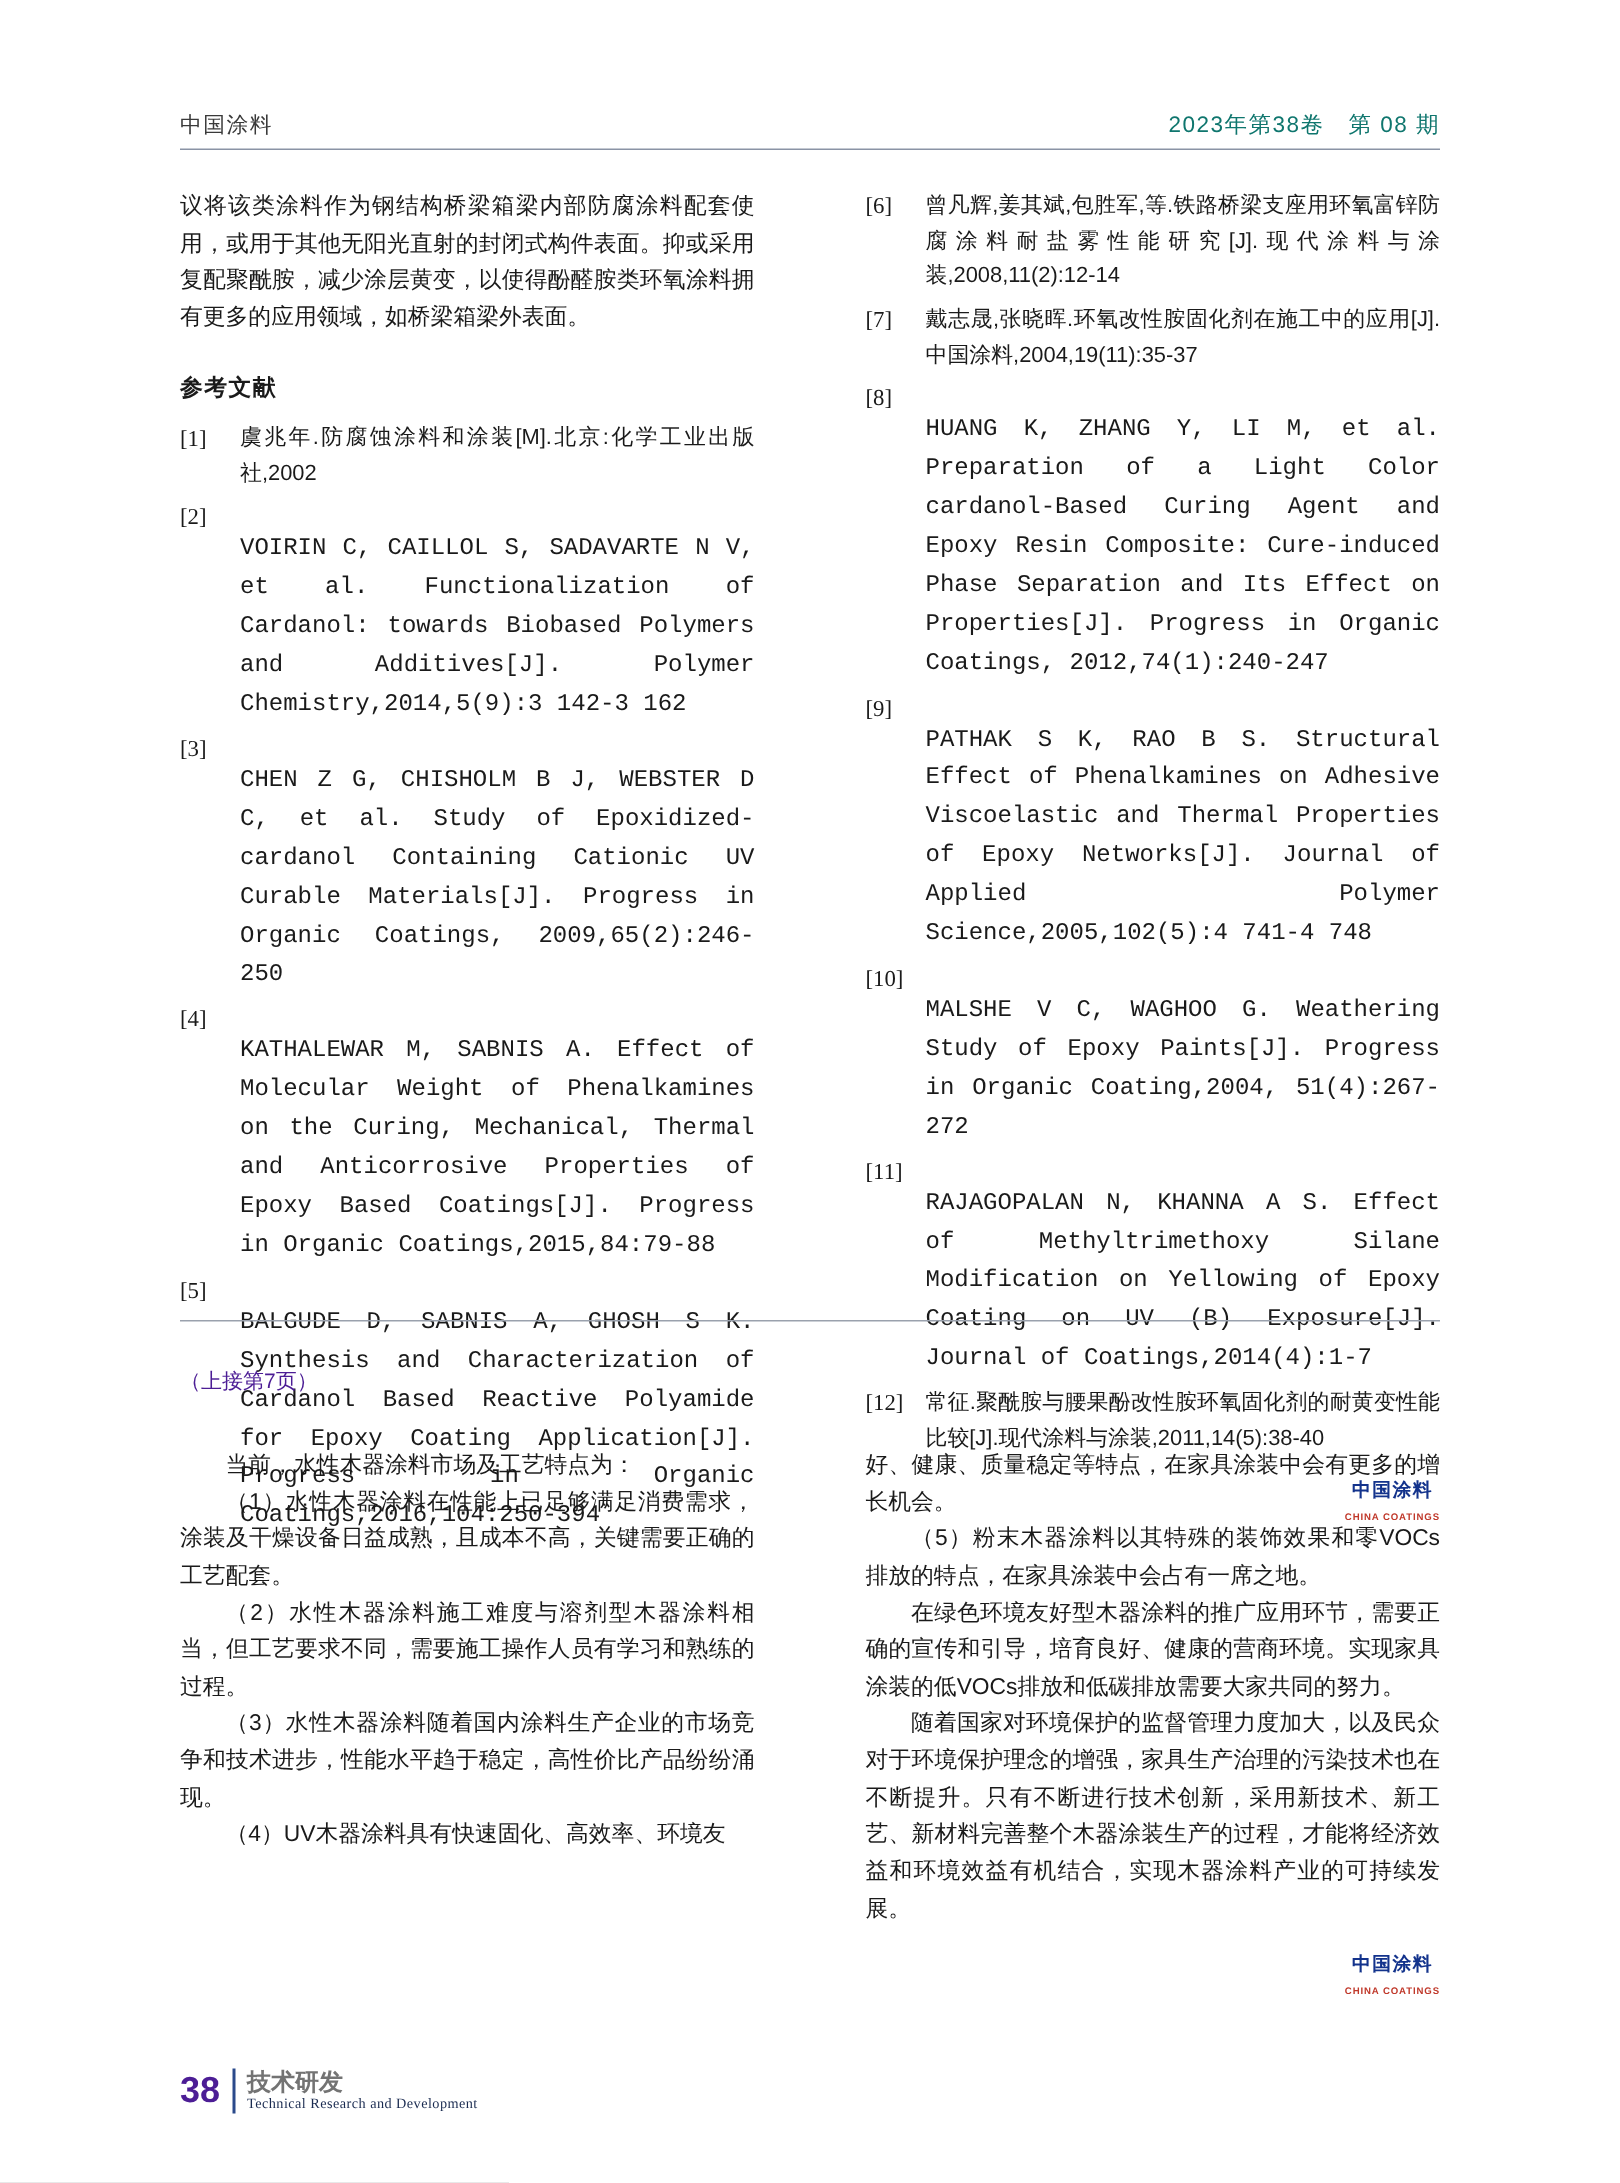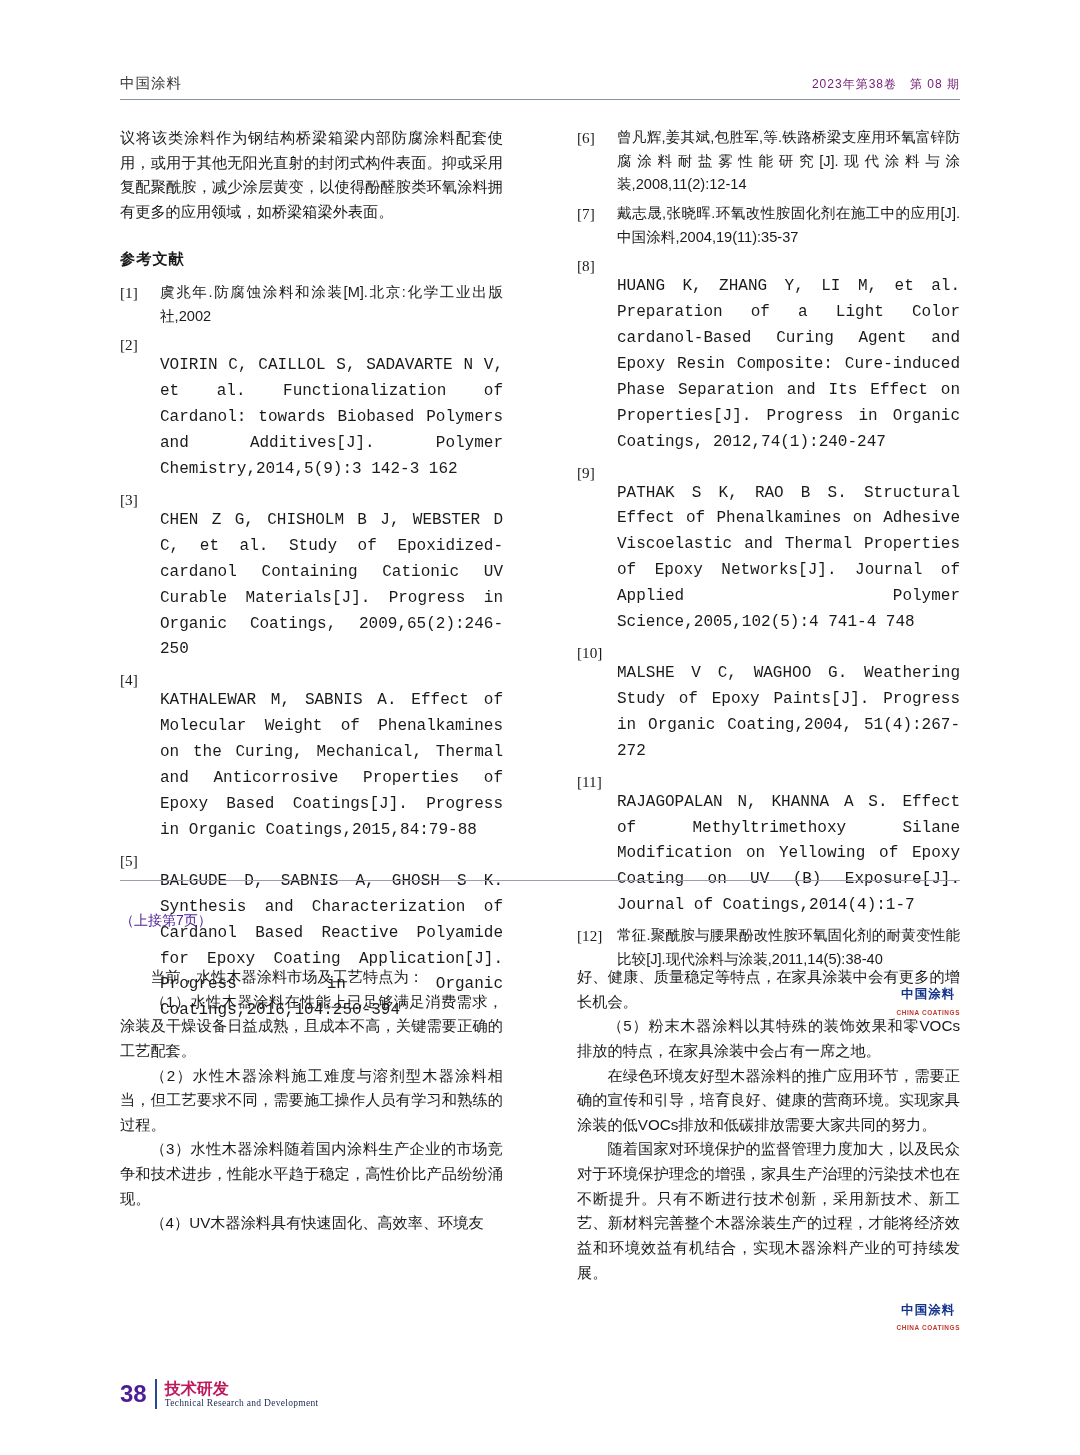--- a/index.html
+++ b/index.html
@@ -34,22 +34,22 @@
   }
   .header .left {
     font-family: "Liberation Sans", sans-serif;
     letter-spacing: 1px;
     color: #3a3a3a;
     font-size: 14.5px;
   }
   .header .right {
     font-family: "Liberation Sans", sans-serif;
     letter-spacing: 1px;
-    color: #701a75;
-    font-size: 12px;
+    color: #0f766e;
+    font-size: 15px;
   }
 
   
   .cols {
     position: absolute;
     left: 120px;
     width: 840px;
     display: flex;
     gap: 74px;
   }
@@ -161,21 +161,21 @@
   }
   .footer .bar {
     width: 2px;
     height: 30px;
     background: #2b4a8b;
     margin-right: 8px;
   }
   .footer .ft-cn {
     font-family: "Liberation Sans", "DejaVu Sans", sans-serif;
     font-size: 16px;
-    color: #be185d;
+    color: #737373;
     font-weight: bold;
     line-height: 1.1;
   }
   .footer .ft-en {
     font-family: "Liberation Serif", serif;
     font-size: 9.5px;
     color: #1a2b50;
     letter-spacing: 0.3px;
   }
 </style>

